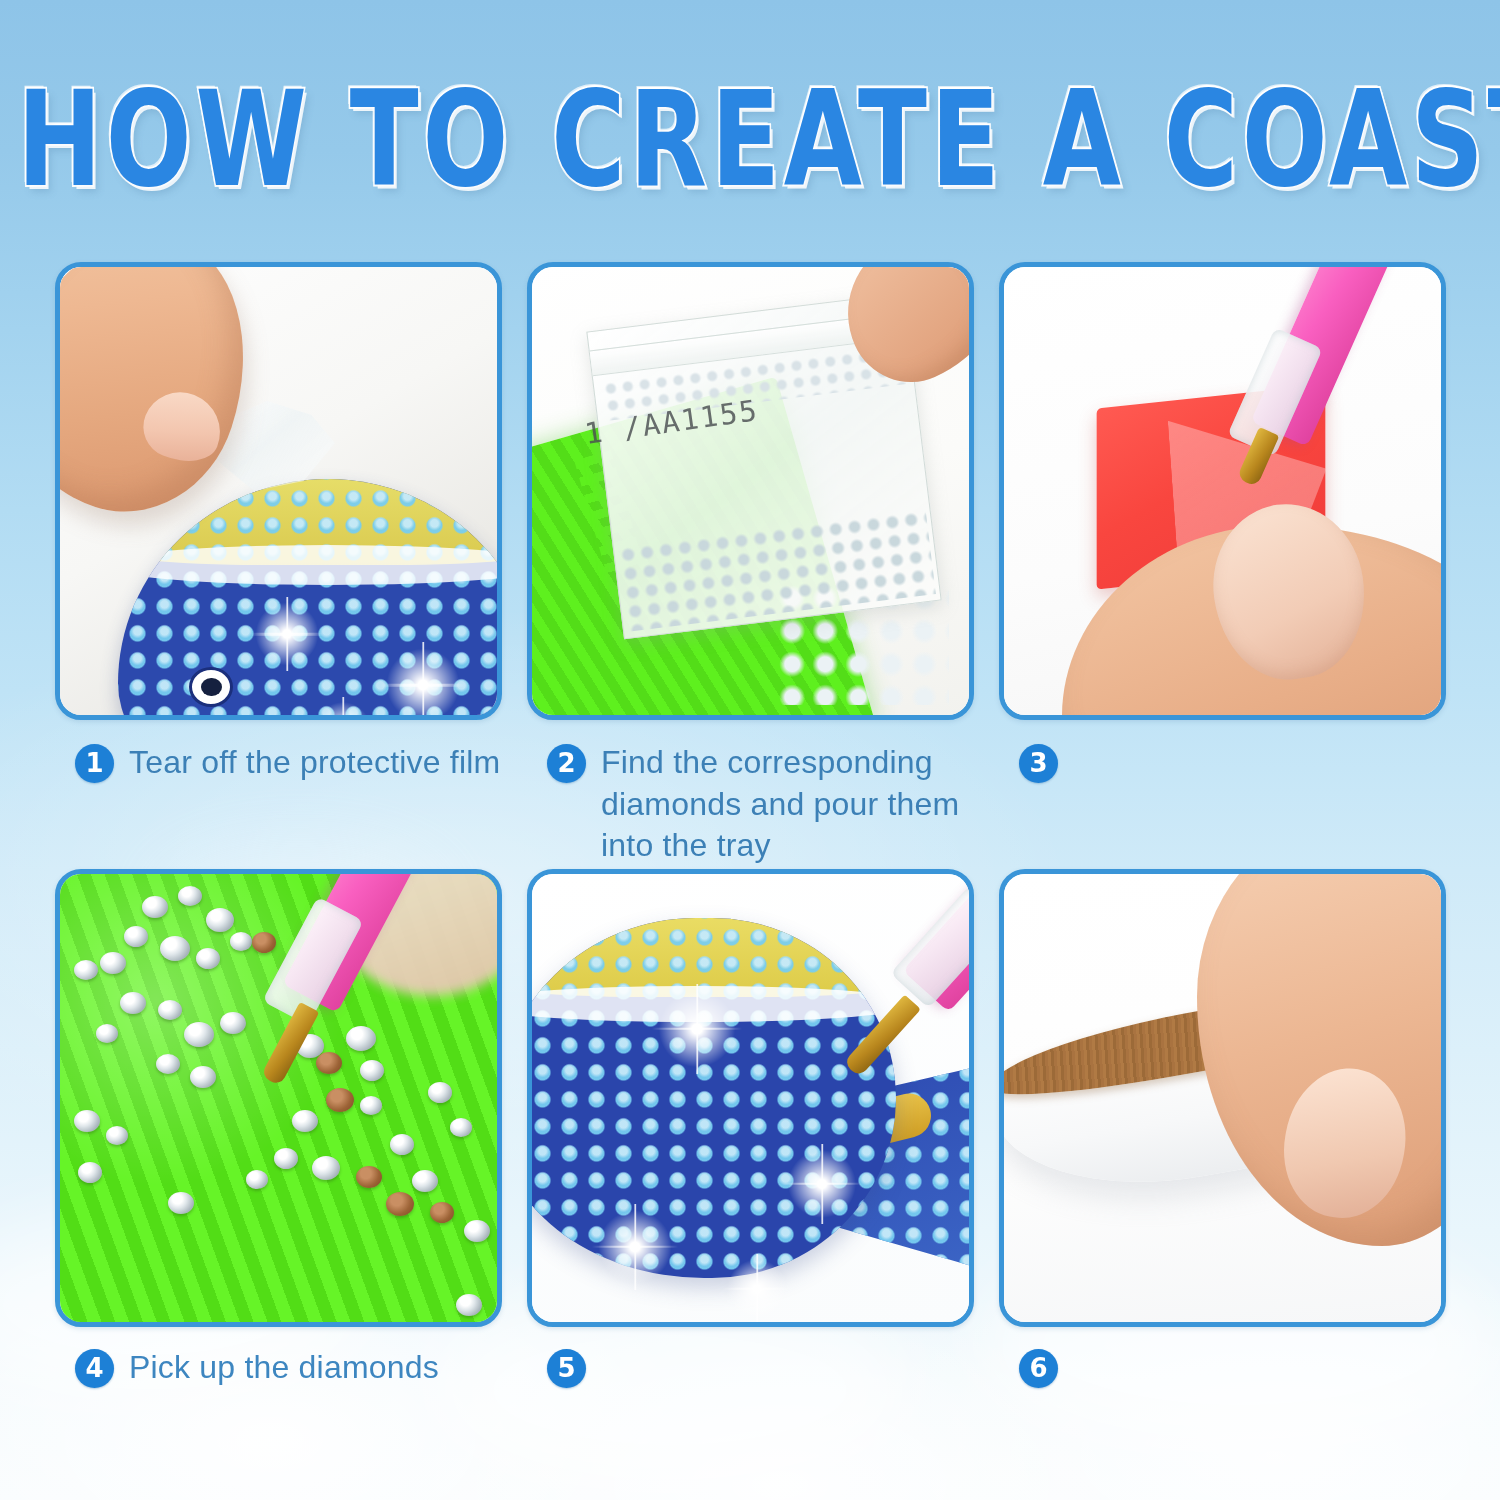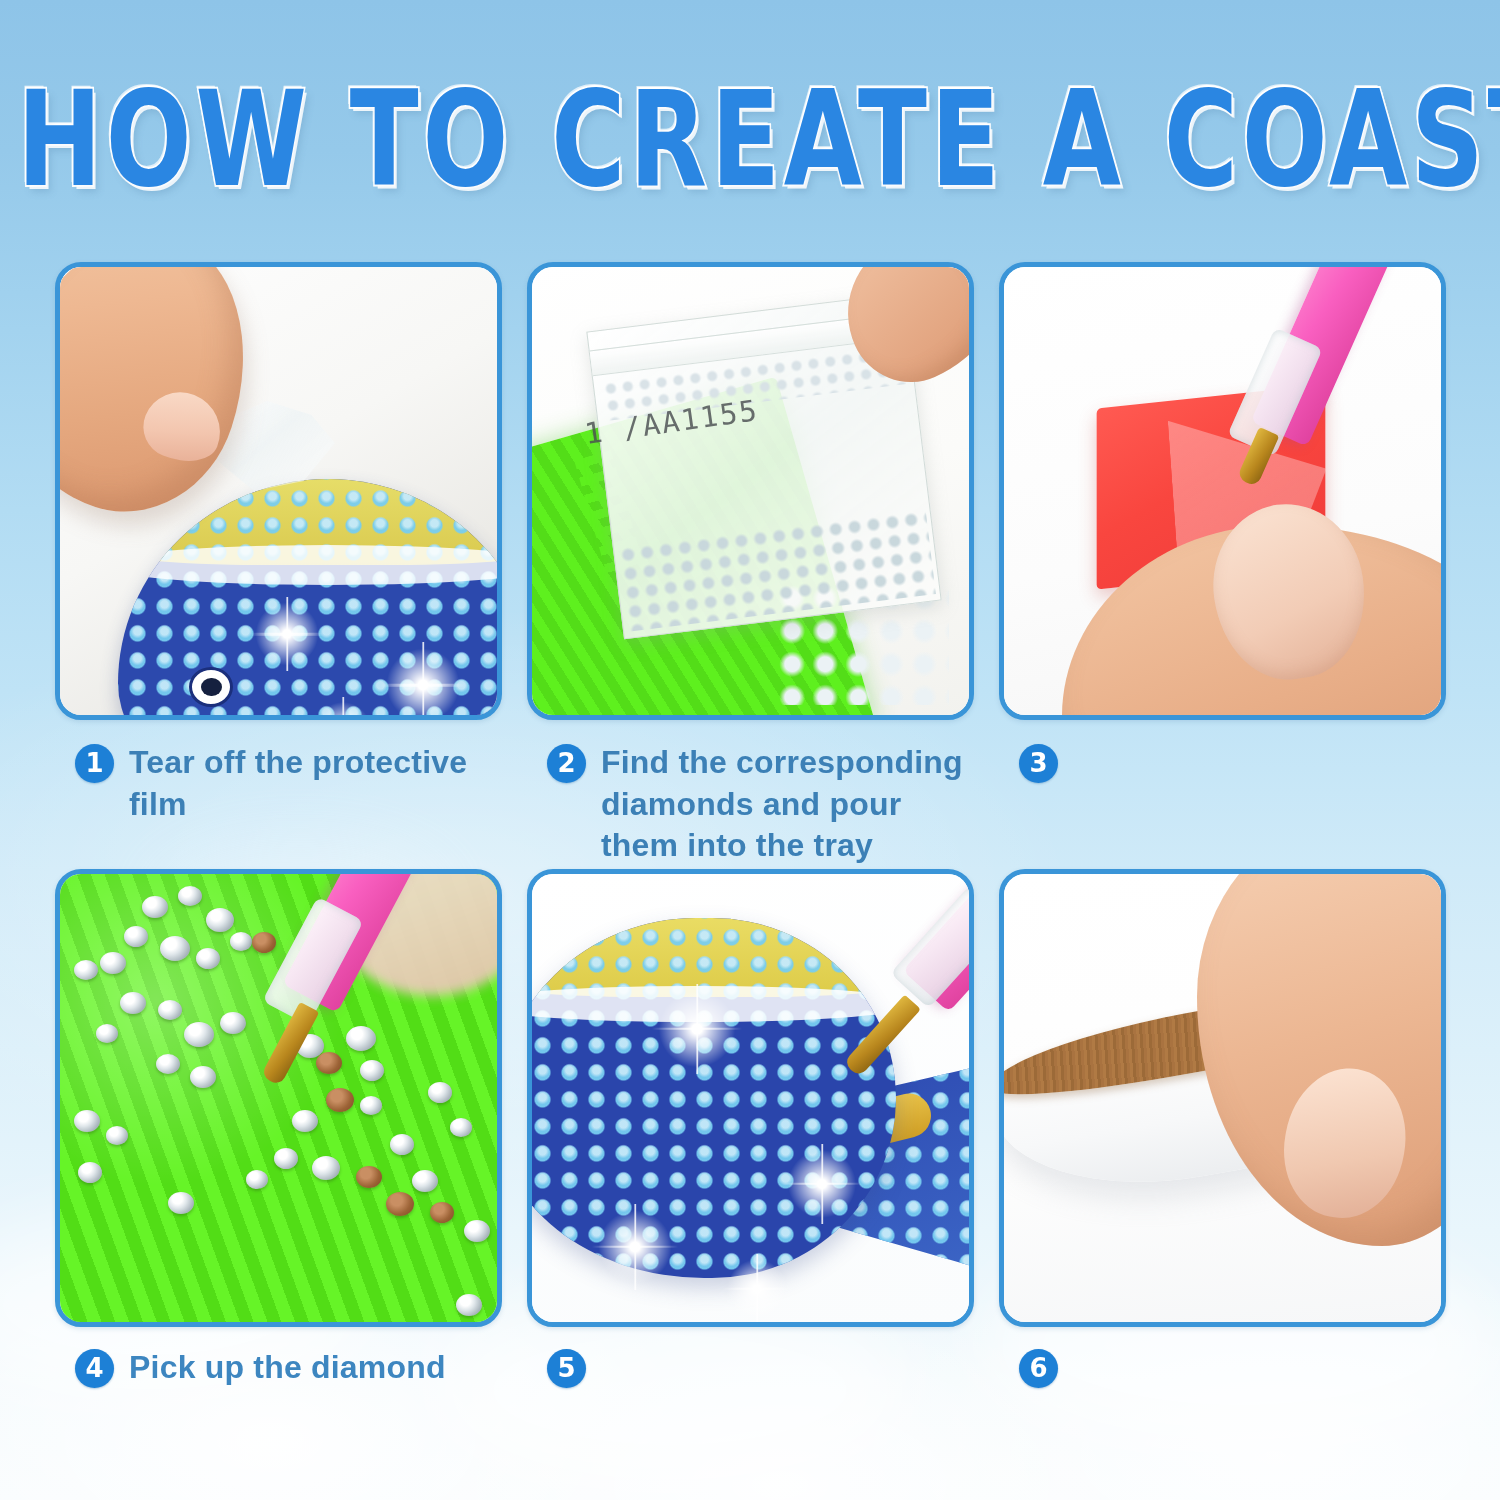--- a/index.html
+++ b/index.html
@@ -422,21 +422,21 @@
     line-height: 39px;
     text-align: center;
     margin-top: 2px;
     box-shadow: 0 1px 2px rgba(40,110,170,0.35);
   }
   .cap-text {
     margin-left: 15px;
     font-family: "Liberation Sans", sans-serif;
     font-size: 32px;
     line-height: 1.30;
-    font-weight: 700;
+    font-weight: 400;
     color: #3c80b6;
     letter-spacing: 0.2px;
     max-width: 380px;
   }
   .row2 .cap-text { color: #3d86c0; }
   .row2 .caption { margin-top: 20px; }
 </style>
 </head>
 <body>
 
@@ -559,21 +559,21 @@
           <div class="gem" style="left:186px; top:296px; width:22px; height:19px;"></div>
         </div>
         <div class="finger-bg"></div>
         <div class="pen"></div>
         <div class="pen-clear"></div>
         <div class="pen-tip"></div>
       </div>
     </div>
     <div class="caption">
       <div class="badge">4</div>
-      <div class="cap-text">Pick up the diamond</div>
+      <div class="cap-text">Pick up the diamonds</div>
     </div>
   </div>
 
   <div class="step row2">
     <div class="photo">
       <div class="scene p5">
         <div class="tail">
           <div class="dots"></div>
         </div>
         <div class="gold-stripe"></div>

